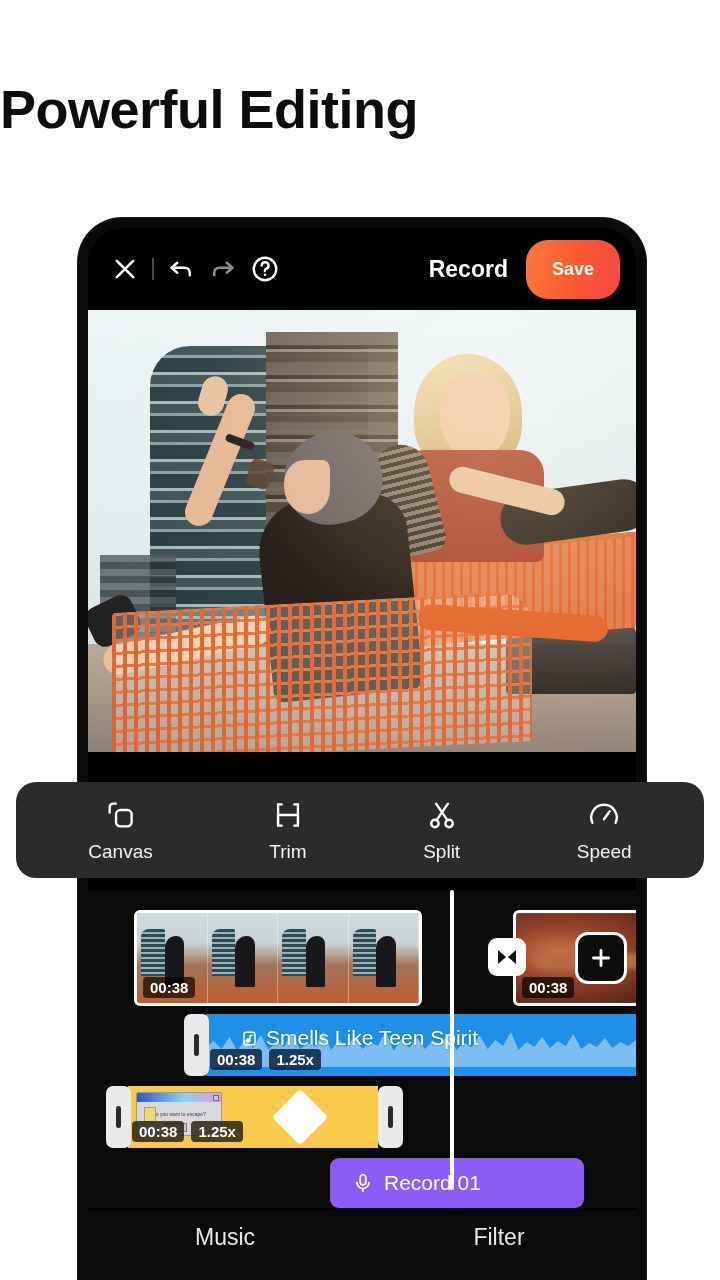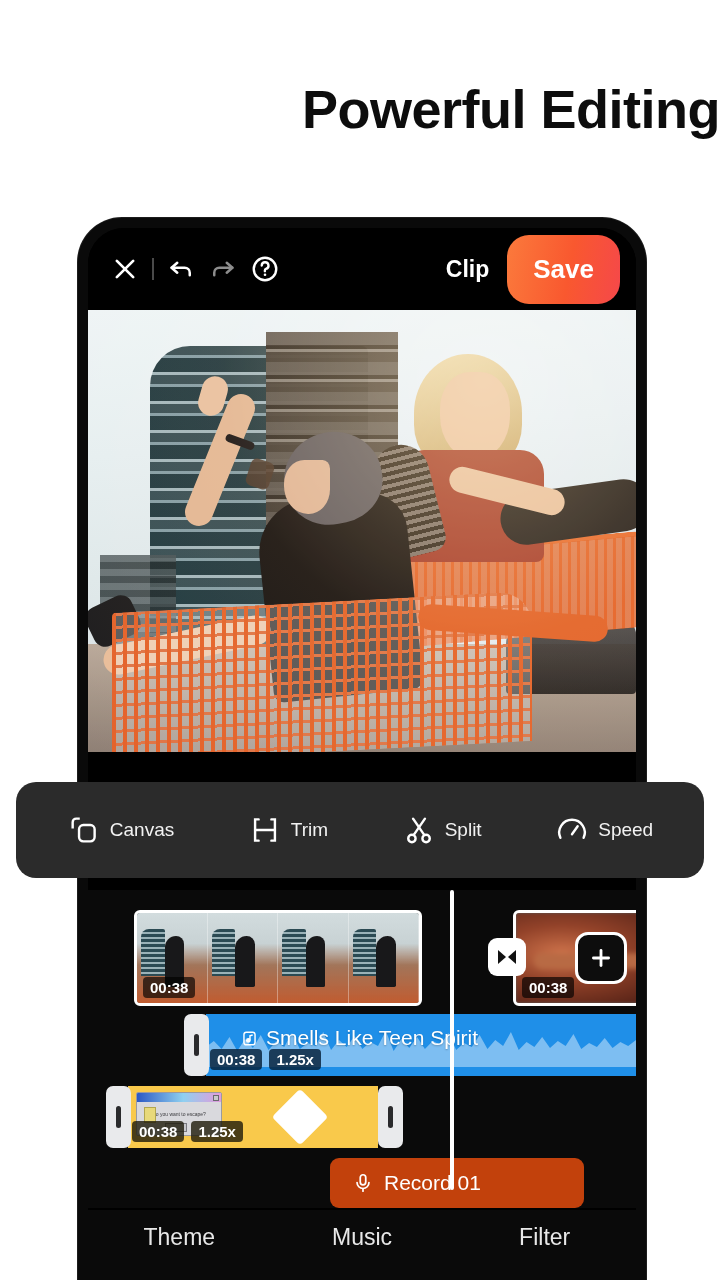--- a/index.html
+++ b/index.html
@@ -8,21 +8,21 @@
     background:#ffffff;
     font-family:"Liberation Sans", sans-serif;
     position:relative;
     overflow:hidden;
   }
 
   
   .headline {
     position:absolute;
     top:78px; left:0; width:720px;
-    text-align:right;
+    text-align:left;
     font-size:54px;
     font-weight:bold;
     color:#0d0d0d;
     letter-spacing:-0.5px;
   }
 
   
   .phone-frame {
     position:absolute;
     left:78px; top:218px;
@@ -57,21 +57,21 @@
     width:2px; height:22px; background:#4a4a4a;
     margin:0 6px; flex:0 0 auto;
   }
   .tb-spacer { flex:1 1 auto; }
   .draft-label {
     color:#ffffff; font-size:23px; font-weight:bold;
     margin-right:18px; white-space:nowrap;
   }
   .save-btn {
     background:linear-gradient(100deg,#fb7a3c 0%,#f9582f 55%,#f5484a 100%);
-    color:#fff; font-size:26px; font-weight:bold;
+    color:#fff; font-size:18px; font-weight:bold;
     padding:19px 26px; border-radius:22px;
     border:none; cursor:pointer; white-space:nowrap;
   }
 
   
   .preview {
     position:absolute; left:0; top:82px;
     width:548px; height:442px;
     overflow:hidden;
     background:#cfd8da;
@@ -215,21 +215,21 @@
   .tools-bar {
     position:absolute;
     left:16px; top:782px;
     width:688px; height:96px;
     background:#2b2b2b;
     border-radius:20px;
     display:flex; align-items:center; justify-content:space-around;
     padding:0 14px;
     z-index:40;
   }
-  .tool { display:flex; align-items:center; gap:9px; cursor:pointer; }
+  .tool { display:flex; flex-direction:column; align-items:center; gap:9px; cursor:pointer; }
   .tool-label { color:#f2f2f2; font-size:19px; white-space:nowrap; }
 
   
   .timeline {
     position:absolute; left:0; top:662px;
     width:548px; height:318px;
     background:#0a0a0a;
   }
   .clip-row { position:absolute; left:0; top:20px; width:548px; height:96px; }
   .clip {
@@ -360,21 +360,21 @@
   .sm-badge-dark {
     background:rgba(30,26,10,0.80); color:#fff;
     font-size:15px; font-weight:bold;
     padding:2px 7px; border-radius:4px; white-space:nowrap;
   }
 
   
   .record-row { position:absolute; left:0; top:268px; width:548px; height:58px; }
   .record-clip {
     position:absolute; left:242px; width:254px; height:50px;
-    background:#c2410c; border-radius:9px;
+    background:#8b5cf6; border-radius:9px;
     display:flex; align-items:center; gap:10px; padding-left:22px;
     color:#fff; font-size:21px;
   }
 
   
   .playhead {
     position:absolute; left:362px; top:0px;
     width:4px; height:300px;
     background:#ffffff; z-index:30; border-radius:2px;
   }
@@ -429,21 +429,21 @@
         </svg>
       </div>
       <div class="tb-icon">
         <svg width="30" height="30" viewBox="0 0 24 24" fill="none" stroke="#fff" stroke-width="1.9">
           <circle cx="12" cy="12" r="9"></circle>
           <path d="M9.4 9.2a2.7 2.7 0 1 1 3.3 2.7c-.6.2-.8.7-.8 1.3v.5" stroke-linecap="round"></path>
           <circle cx="12" cy="16.6" r="1.05" fill="#fff" stroke="none"></circle>
         </svg>
       </div>
       <div class="tb-spacer"></div>
-      <div class="draft-label">Clip</div>
+      <div class="draft-label">Record</div>
       <button class="save-btn">Save</button>
     </div>
 
     <div class="preview">
       <div class="sky"></div>
       <div class="bldg"></div>
       <div class="bldg2"></div>
       <div class="bldg3"></div>
       <div class="ground"></div>
       <div class="car"></div>
@@ -557,23 +557,20 @@
           </svg>
           <span>Record 01</span>
         </div>
       </div>
 
       <div class="playhead"></div>
     </div>
 
     <div class="tabbar">
       <div class="tab">
-        <span>Theme</span>
-      </div>
-      <div class="tab">
         <span>Music</span>
       </div>
       <div class="tab">
         <span>Filter</span>
       </div>
     </div>
 
   </div>
 </div>
 

